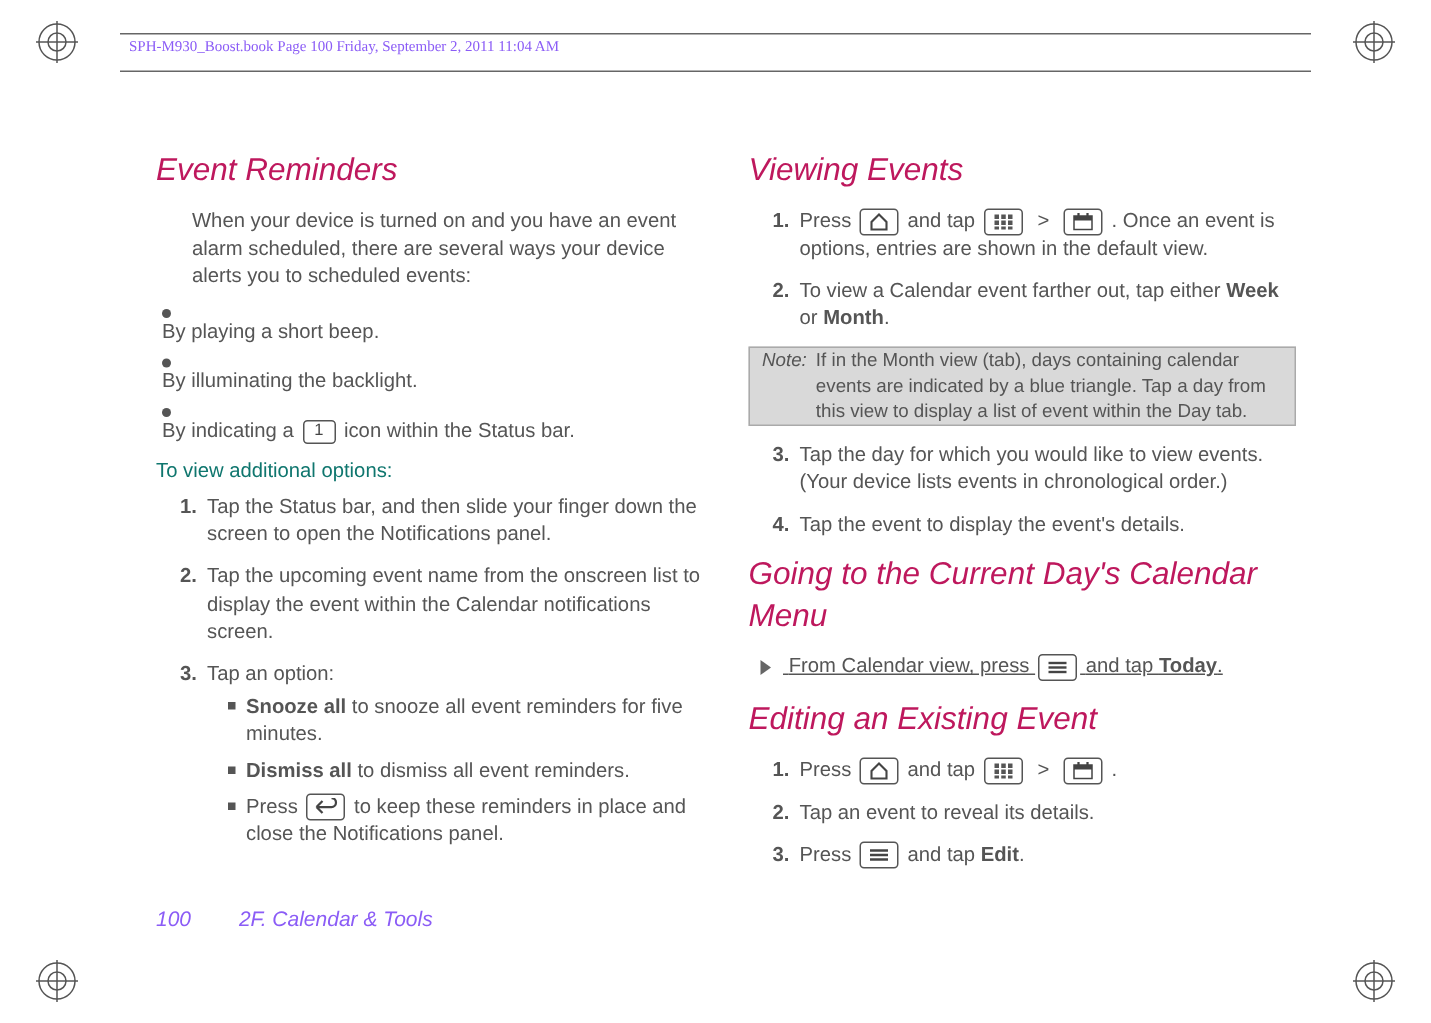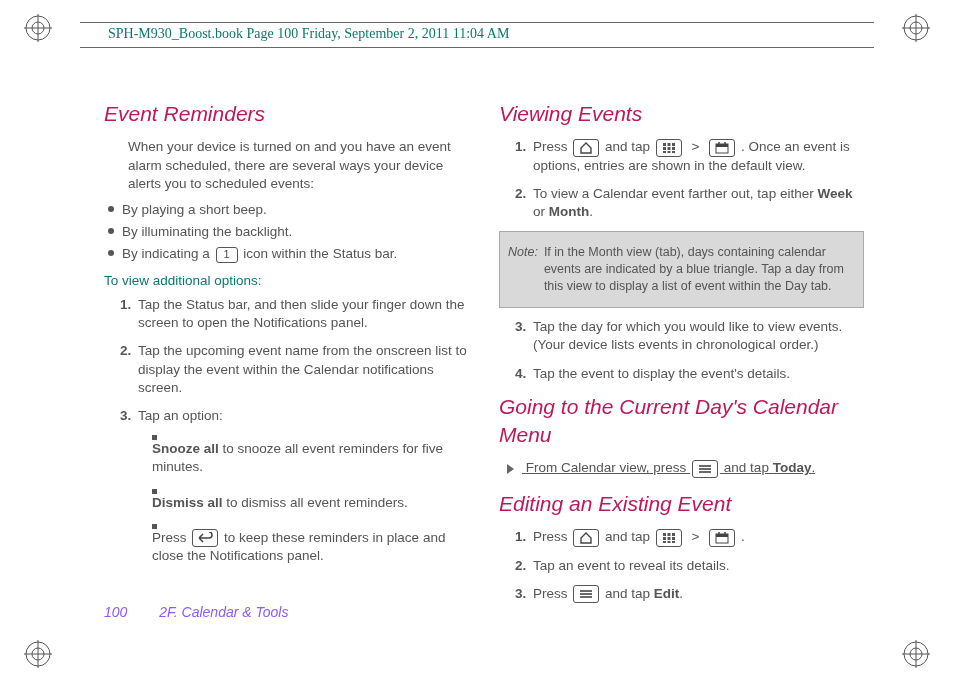--- a/index.html
+++ b/index.html
@@ -24,23 +24,23 @@
   .header-line {
     position: absolute;
     top: 22px; left: 80px; right: 80px;
     border-top: 1px solid #666;
     padding-top: 0;
     height: 26px;
     border-bottom: 1px solid #666;
   }
   .header-text {
     position: absolute;
-    top: 26px; left: 108px;
-    font-size: 14px;
-    color: #0f766e;
+    top: 26px; left: 86px;
+    font-size: 10px;
+    color: #8b5cf6;
     font-family: "Times New Roman", serif;
   }
   .page {
     position: absolute;
     top: 100px; left: 104px; right: 90px; bottom: 55px;
     display: flex;
     gap: 30px;
   }
   .col {
     flex: 1;
@@ -51,47 +51,47 @@
   .h2 {
     font-style: italic;
     font-weight: normal;
     font-size: 21px;
     color: #be185d;
     margin-bottom: 10px;
     font-family: Arial, sans-serif;
   }
   .para { margin-bottom: 8px; margin-left: 24px; }
   .bullet-list { margin: 6px 0 8px 4px; }
-  .bullet-item { display: flex; align-items: flex-start; margin-bottom: 4px; }
+  .bullet-item { display: flex; align-items: flex-start; margin-bottom: 4px; flex-direction: column; }
   .bullet-dot { width: 6px; height: 6px; background: #555; border-radius: 50%; margin-top: 5px; margin-right: 8px; flex-shrink: 0; }
   .subtxt { color: #0f766e; margin-bottom: 6px; }
   .num-list { margin-left: 16px; }
   .num-item { display: flex; margin-bottom: 10px; }
   .num { font-weight: bold; color: #555; min-width: 18px; flex-shrink:0; }
   .num-body { flex: 1; }
   .sq-list { margin-left: 14px; margin-top: 4px; }
-  .sq-item { display: flex; margin-bottom: 6px; flex-direction: column; }
+  .sq-item { display: flex; margin-bottom: 6px; }
   .sq { width: 5px; height: 5px; background: #555; margin-top: 6px; margin-right: 7px; flex-shrink:0; }
   .bold { font-weight: bold; color: #555; }
   .icon-box {
     display: inline-block;
     width: 26px; height: 18px;
     border: 1.5px solid #555;
     border-radius: 3px;
     vertical-align: middle;
     position: relative;
     margin: 0 2px;
     background:#fff;
   }
   .icon-box.sm { width: 22px; height: 16px; }
   .icon-inner { position:absolute; inset:0; display:flex; align-items:center; justify-content:center; font-size:11px; color:#444; }
   .note-box {
     background: #d9d9d9;
     border: 1px solid #aaa;
-    padding: 12px 8px;
+    padding: 0 8px;
     font-size: 12.5px;
     color: #555;
     margin: 8px 0 10px 0;
     display: flex;
   }
   .note-label { font-style: italic; margin-right: 6px; white-space: nowrap; }
   .footer {
     position: absolute;
     bottom: 62px; left: 104px;
     font-size: 14px;

